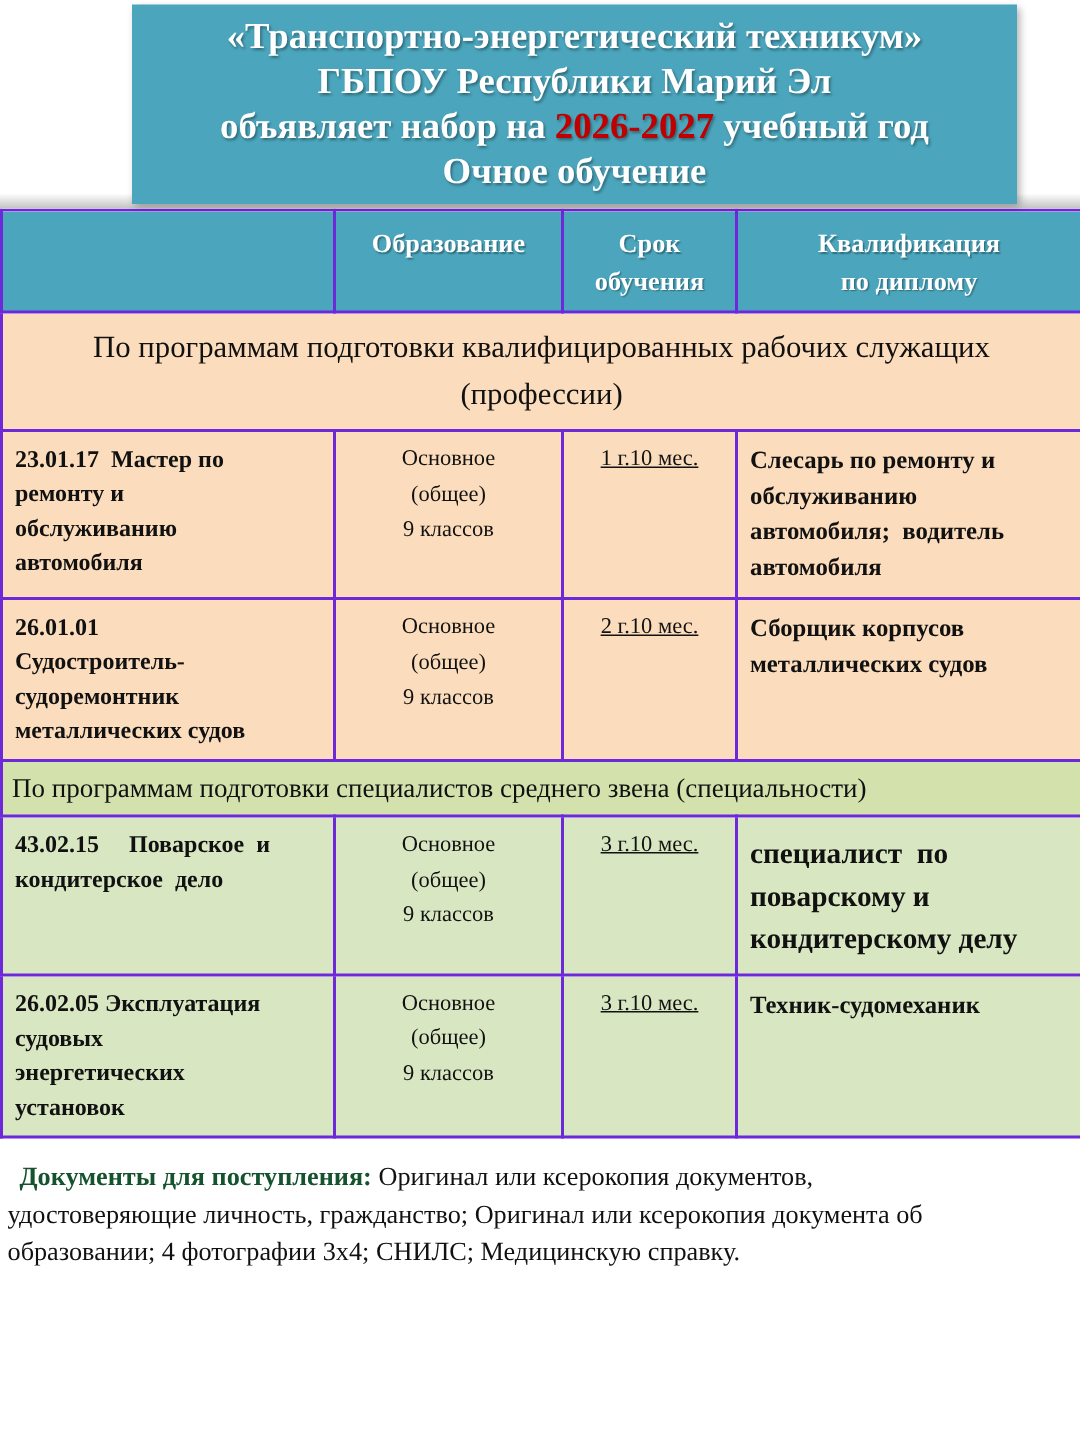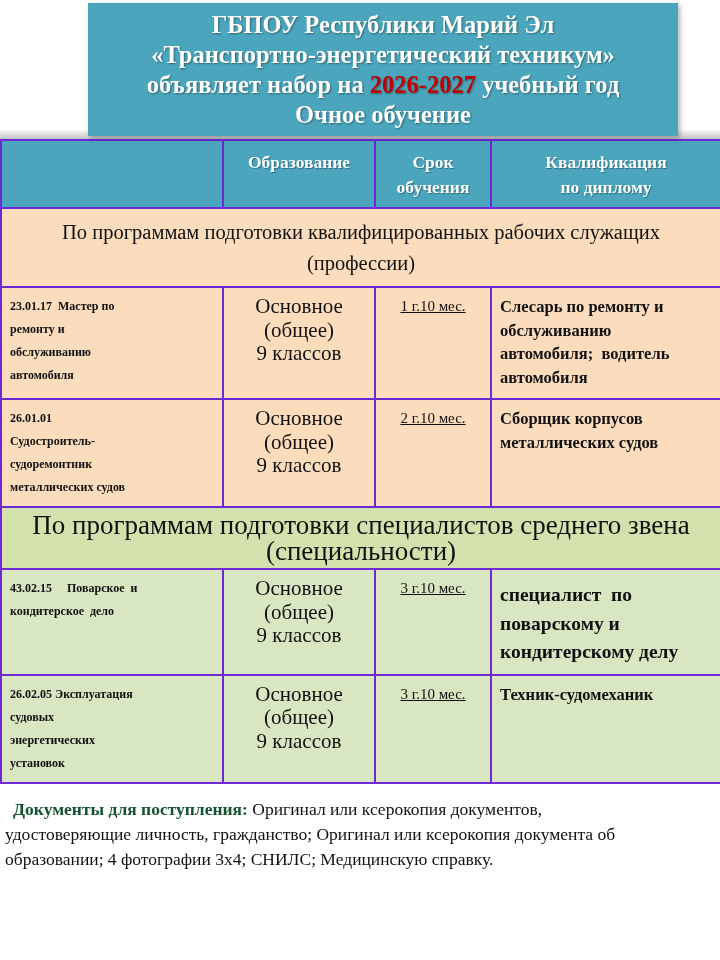--- a/index.html
+++ b/index.html
@@ -35,45 +35,45 @@
     text-shadow:1px 1px 1px rgba(0,0,0,.35);
     white-space:pre-line;padding-top:9px;
   }
   tr.sec1{height:66px;}
   tr.sec1 td{
     background:#fbdcbc;font-size:20.5px;line-height:31px;
     text-align:center;white-space:pre-line;padding-top:8px;margin-top:24px;
   }
   tr.sec2{height:37px;}
   tr.sec2 td{
-    background:#d3e1ad;font-size:27px;line-height:26px;
-    text-align:center;padding:4px 6px;
+    background:#d3e1ad;font-size:18px;line-height:26px;
+    text-align:left;padding:4px 6px;
   }
   tr.peach td{background:#fbdcbc;}
   tr.green td{background:#d9e6c2;}
   tr.r1{height:112px;} tr.r2{height:101px;} tr.r3{height:84px;}
   tr.r4{height:99px;}  tr.r5{height:122px;}
-  td.c-code{font-weight:bold;font-size:12px;line-height:23px;white-space:pre-wrap;}
-  td.c-edu {text-align:center;font-size:21px;line-height:23.5px;white-space:pre-wrap;}
+  td.c-code{font-weight:bold;font-size:16px;line-height:23px;white-space:pre-wrap;}
+  td.c-edu {text-align:center;font-size:15px;line-height:23.5px;white-space:pre-wrap;}
   td.c-dur {text-align:center;font-size:15px;line-height:23px;white-space:pre-wrap;text-decoration:underline;}
   td.c-qual{font-size:16.5px;line-height:23.5px;white-space:pre-wrap;padding-left:10px;font-weight:bold;}
   tr.r3 td.c-qual{font-size:19.5px;line-height:28.5px;padding-top:11px;}
   
   .footer{padding:13px 12px 0 5px;font-size:17.5px;line-height:25px;}
   .docs{margin:0;white-space:pre-line;text-indent:8px;}
   .label{color:#14532d;font-weight:bold;}
 </style>
 </head>
 <body>
 
 <div class="top-area">
   <div class="top-shadow"></div>
   <div class="title-box">
+    <div>«Транспортно-энергетический техникум»</div>
     <div>ГБПОУ Республики Марий Эл</div>
-    <div>«Транспортно-энергетический техникум»</div>
     <div><span>объявляет набор на </span><span class="year">2026-2027</span><span> учебный год</span></div>
     <div>Очное обучение</div>
   </div>
 </div>
 
 <table class="admission">
   <colgroup>
     <col style="width:222px">
       <col style="width:152px">
       <col style="width:116px">

